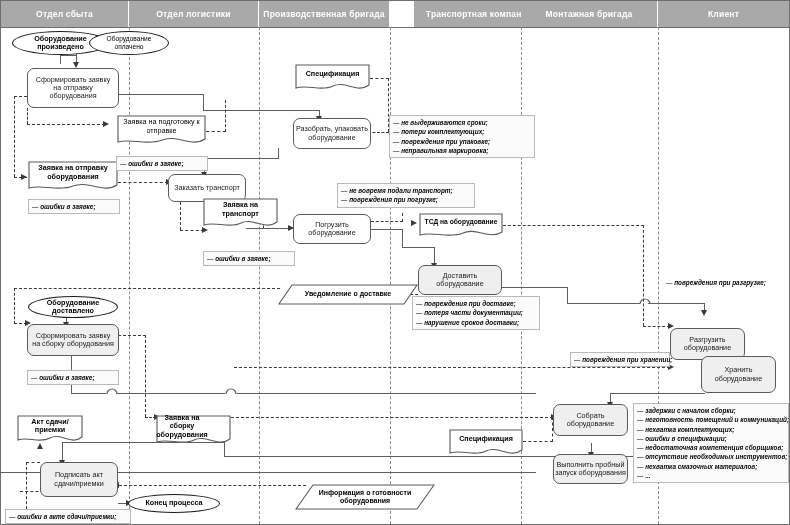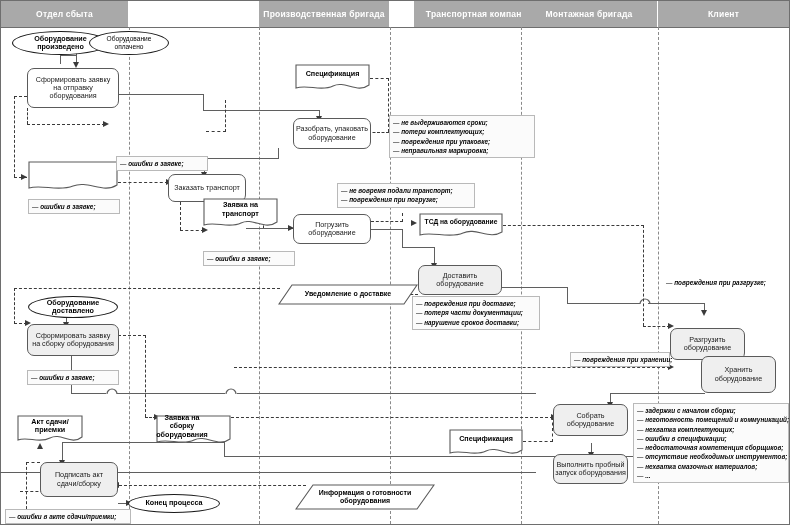--- a/index.html
+++ b/index.html
@@ -64,20 +64,23 @@
 </style>
 </head>
 <body>
 
 <div id="canvas">
 
   <div class="frame"></div>
 
   <div class="lane-head" style="left:1px;width:128px;">
       <span>Отдел сбыта</span>
+    </div>
+  <div class="lane-head" style="left:129px;width:130px;">
+      <span>Отдел логистики</span>
     </div>
   <div class="lane-head" style="left:259px;width:131px;">
       <span>Производственная бригада</span>
     </div>
   <div class="lane-head" style="left:414px;width:131px;">
       <span>Транспортная компания</span>
     </div>
   <div class="lane-head" style="left:521px;width:137px;">
       <span>Монтажная бригада</span>
     </div>
@@ -292,35 +295,44 @@
   <div class="shape proc" style="left:553px;top:404px;width:75px;height:32px;">
     <span style="white-space:pre-line;">Собрать
 оборудование</span>
   </div>
   <div class="shape proc" style="left:553px;top:454px;width:75px;height:30px;">
     <span style="white-space:pre-line;">Выполнить пробный
 запуск оборудования</span>
   </div>
   <div class="shape proc" style="left:40px;top:462px;width:78px;height:35px;">
     <span style="white-space:pre-line;">Подписать акт
-сдачи/сборку</span>
+сдачи/приемки</span>
   </div>
 
   <div class="doc" style="left:295px;top:64px;width:75px;height:28px;">
     <svg viewBox="0 0 75 28" width="75" height="28" preserveAspectRatio="none">
       <path d="M1 1 H74 V21 C62 30 50 16 38 22 C26 28 13 20 1 24 Z" fill="#ffffff" stroke="#5a5a5a" stroke-width="1.1"></path>
     </svg>
     <div class="lbl">Спецификация</div>
   </div>
 
+  <div class="doc normal" style="left:117px;top:115px;width:89px;height:32px;">
+    <svg viewBox="0 0 89 32" width="89" height="32" preserveAspectRatio="none">
+      <path d="M1 1 H88 V24 C74 33 60 19 45 25 C30 31 14 23 1 27 Z" fill="#ffffff" stroke="#5a5a5a" stroke-width="1.1"></path>
+    </svg>
+    <div class="lbl" style="font-weight:normal;height:72%;">Заявка на подготовку
+к отправке</div>
+  </div>
 
   <div class="doc" style="left:28px;top:161px;width:90px;height:32px;">
     <svg viewBox="0 0 90 32" width="90" height="32" preserveAspectRatio="none">
       <path d="M1 1 H89 V24 C75 33 60 19 45 25 C30 31 14 23 1 27 Z" fill="#ffffff" stroke="#5a5a5a" stroke-width="1.1"></path>
     </svg>
+    <div class="lbl" style="height:72%;">Заявка на отправку
+оборудования</div>
   </div>
 
   <div class="doc" style="left:203px;top:198px;width:75px;height:32px;">
     <svg viewBox="0 0 75 32" width="75" height="32" preserveAspectRatio="none">
       <path d="M1 1 H74 V24 C62 33 50 19 38 25 C26 31 13 23 1 27 Z" fill="#ffffff" stroke="#5a5a5a" stroke-width="1.1"></path>
     </svg>
     <div class="lbl" style="height:72%;">Заявка
 на транспорт</div>
   </div>
 

